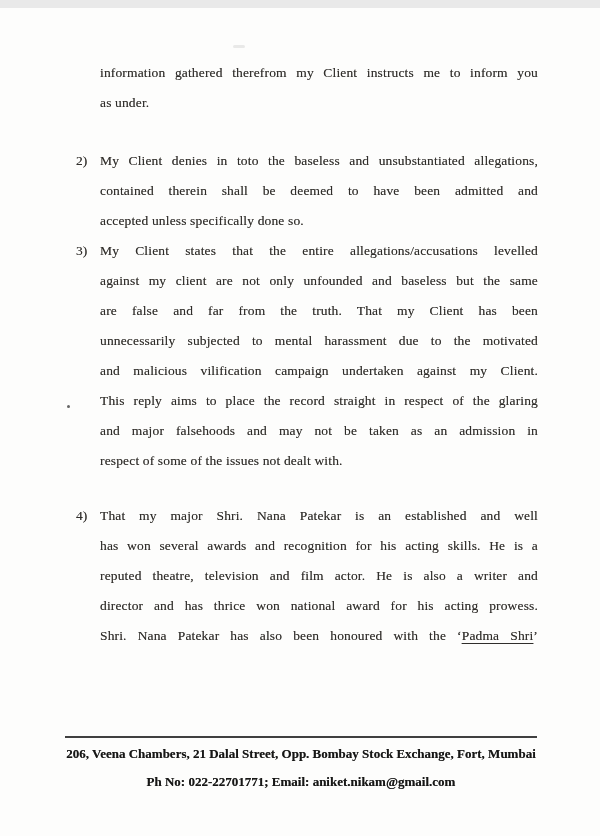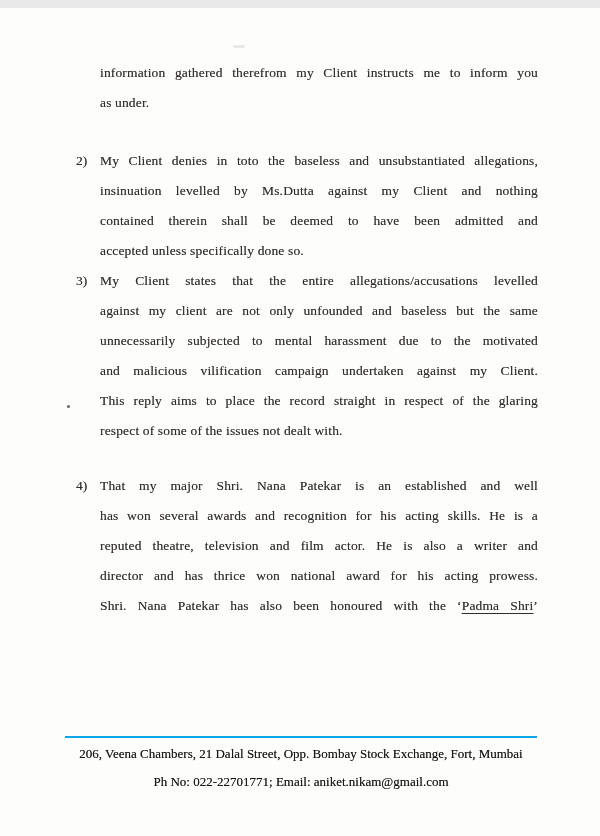--- a/index.html
+++ b/index.html
@@ -55,24 +55,24 @@
     text-align-last: left;
     font-family: Liberation Serif, serif;
   }
   .gap1 { height: 28px; }
   .gap2 { height: 25px; }
   .u { text-decoration: underline; text-underline-offset: 3px; }
   .footer {
     position: absolute;
     left: 65px; top: 728px;
     width: 472px;
-    border-top: 2px solid #0ea5e9;
+    border-top: 2px solid #404040;
     text-align: center;
     color: #171716;
-    font-weight: normal;
+    font-weight: bold;
     text-shadow: 0 0 0.5px rgba(20,20,20,0.6);
   }
   .f-address {
     margin-top: 3px;
     font-size: 13px;
     line-height: 26px;
   }
   .f-contact {
     font-size: 13px;
     line-height: 30px;
@@ -92,32 +92,33 @@
     <div class="para">
       <div class="line">information gathered therefrom my Client instructs me to inform you</div>
       <div class="line last">as under.</div>
     </div>
 
     <div class="gap1"></div>
 
     <div class="para">
       <span class="pnum">2)</span>
       <div class="line">My Client denies in toto the baseless and unsubstantiated allegations,</div>
-      <div class="line">insinuation levelled by Ms.Dutta against my Client and nothing</div>
       <div class="line">contained therein shall be deemed to have been admitted and</div>
       <div class="line last">accepted unless specifically done so.</div>
     </div>
 
     <div class="para">
       <span class="pnum">3)</span>
       <div class="line">My Client states that the entire allegations/accusations levelled</div>
       <div class="line">against my client are not only unfounded and baseless but the same</div>
+      <div class="line">are false and far from the truth. That my Client has been</div>
       <div class="line">unnecessarily subjected to mental harassment due to the motivated</div>
       <div class="line">and malicious vilification campaign undertaken against my Client.</div>
       <div class="line">This reply aims to place the record straight in respect of the glaring</div>
+      <div class="line">and major falsehoods and may not be taken as an admission in</div>
       <div class="line last">respect of some of the issues not dealt with.</div>
     </div>
 
     <div class="gap2"></div>
 
     <div class="para">
       <span class="pnum">4)</span>
       <div class="line">That my major Shri. Nana Patekar is an established and well</div>
       <div class="line">has won several awards and recognition for his acting skills. He is a</div>
       <div class="line">reputed theatre, television and film actor. He is also a writer and</div>

